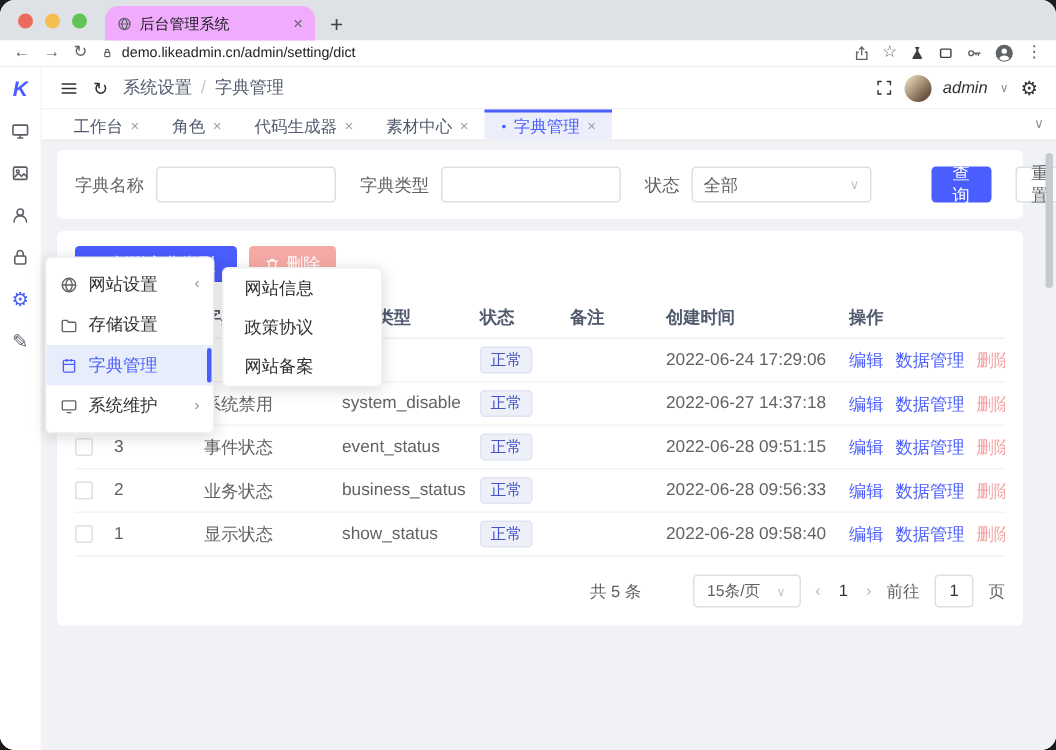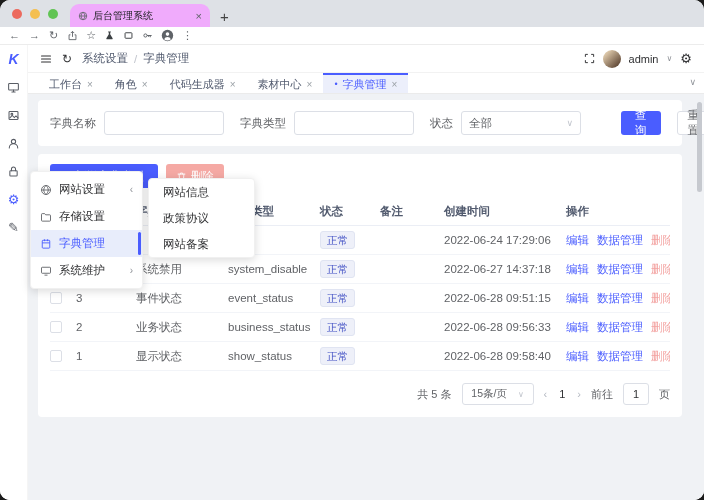--- a/index.html
+++ b/index.html
@@ -25,21 +25,21 @@
   .rail .logo{height:28px;display:flex;align-items:center;justify-content:center;font-weight:bold;font-size:14px;color:#4a5dff;font-style:italic;}
   .rail .ri{height:28px;display:flex;align-items:center;justify-content:center;color:#5a5e66;width:100%;}
   .rail .ri.active{color:#4a5dff;}
   .rail .glyph{font-size:13px;line-height:1;}
   .main{flex:1;display:flex;flex-direction:column;min-width:0;}
   .apphdr{height:28px;display:flex;align-items:center;padding:0 12px;gap:10px;border-bottom:1px solid #f2f2f2;background:#fff;}
   .apphdr .glyph{font-size:12px;color:#303133;line-height:1;}
   .crumb{font-size:11.5px;color:#515a6e;display:flex;gap:6px;align-items:center;}
   .hdr-right{margin-left:auto;display:flex;align-items:center;gap:8px;}
   .avatar{width:18px;height:18px;border-radius:50%;background:linear-gradient(135deg,#d8c3a5 20%,#6b5340 80%);}
-  .uname{font-size:11px;color:#303133;}
+  .uname{font-size:11px;color:#303133;font-style:italic;}
   .caret{font-size:8px;color:#909399;}
   
   .tabbar{height:21px;background:#fff;border-bottom:1px solid #ebebeb;display:flex;align-items:stretch;padding-left:10px;position:relative;}
   .ptab{display:flex;align-items:center;gap:5px;padding:0 11px;font-size:11px;color:#515a6e;border-top:2px solid transparent;}
   .ptab .x{font-size:10px;color:#9aa0a6;}
   .ptab.active{background:#eceffb;color:#4a5dff;border-top:2px solid #4a5dff;}
   .ptab .dt{font-size:9px;color:#4a5dff;}
   .tabbar .tb-caret{position:absolute;right:8px;top:4px;font-size:9px;color:#909399;}
   
   .content{flex:1;background:#f0f2f5;padding:6px 22px 0 10px;overflow:hidden;}
@@ -60,21 +60,21 @@
   .toolbar{display:flex;gap:8px;margin-bottom:10px;}
   table.dt{width:100%;border-collapse:collapse;table-layout:fixed;font-size:11.5px;}
   table.dt th{text-align:left;color:#515a6e;font-weight:bold;padding:6px 0;border-bottom:1px solid #ebeef5;font-size:11.5px;}
   table.dt td{padding:5px 0;border-bottom:1px solid #f2f4f8;color:#606266;white-space:nowrap;overflow:hidden;}
   .cb{width:12px;height:12px;border:1px solid #dcdfe6;border-radius:2px;background:#fff;display:inline-block;vertical-align:middle;}
   .badge{display:inline-block;padding:1px 6px;font-size:10.5px;color:#4453c5;background:#eef0f9;border:1px solid #e0e4f2;border-radius:3px;line-height:14px;}
   .alink{color:#4a5dff;margin-right:8px;}
   .alink.dis{color:#f3a2a0;margin-right:0;}
   
   .pager{display:flex;justify-content:flex-end;align-items:center;gap:10px;padding-top:12px;font-size:11px;color:#606266;}
-  .psize{width:72px;height:22px;border:1px solid #dcdfe6;border-radius:3px;display:flex;align-items:center;justify-content:center;gap:11px;font-size:10.5px;color:#606266;}
+  .psize{width:72px;height:22px;border:1px solid #dcdfe6;border-radius:3px;display:flex;align-items:center;justify-content:center;gap:11px;font-size:10.5px;color:#606266;margin-left:24px;}
   .psize .caret{font-size:8px;color:#c0c4cc;}
   .pnav{color:#b4b9c2;font-size:11px;}
   .pnum{color:#303133;padding:0 2px;}
   .pgoto{width:26px;height:22px;border:1px solid #dcdfe6;border-radius:3px;text-align:center;font-size:11px;color:#303133;padding:0;outline:none;}
   
   .popup{position:absolute;background:#fff;border-radius:4px;box-shadow:0 2px 10px rgba(0,0,0,0.15);border:1px solid #f0f0f0;z-index:20;}
   .menu1{left:30px;top:126px;width:113px;padding:4px 0;}
   .m1item{height:27px;display:flex;align-items:center;gap:7px;padding:0 9px;font-size:11.5px;color:#303133;position:relative;}
   .m1item .micon{color:#606266;display:flex;}
   .m1item .arrow{margin-left:auto;color:#909399;font-size:10px;}
@@ -105,20 +105,27 @@
       <span class="ttl">后台管理系统</span>
       <span class="x">×</span>
     </div>
     <span class="newtab">+</span>
   </div>
 
   <div class="urlbar">
     <span class="navic">←</span>
     <span class="navic">→</span>
     <span class="navic">↻</span>
+    <div class="urlbox">
+      <svg class="ic" width="9" height="9" viewBox="0 0 16 16" fill="none" stroke="#5f6368" stroke-width="1.4">
+          <rect x="5" y="7" width="6" height="5" rx="1"></rect>
+          <path d="M6 7V5.5a2 2 0 0 1 4 0V7"></path>
+        </svg>
+      <span>demo.likeadmin.cn/admin/setting/dict</span>
+    </div>
     <div class="chrome-right">
       <svg class="ic" width="11" height="11" viewBox="0 0 16 16" fill="none" stroke="#5f6368" stroke-width="1.3">
           <path d="M5 7H3v7h10V7h-2"></path>
           <path d="M8 10V2M5.5 4.5L8 2l2.5 2.5"></path>
         </svg>
       <span class="navic">☆</span>
       <svg class="ic" width="11" height="11" viewBox="0 0 16 16">
           <path d="M6 2h4v1l-1 1v2l3.5 6a1 1 0 0 1-.9 1.5H4.4a1 1 0 0 1-.9-1.5L7 6V4L6 3z" fill="#3c4043"></path>
         </svg>
       <svg class="ic" width="11" height="11" viewBox="0 0 16 16" fill="none" stroke="#3c4043" stroke-width="1.4">

